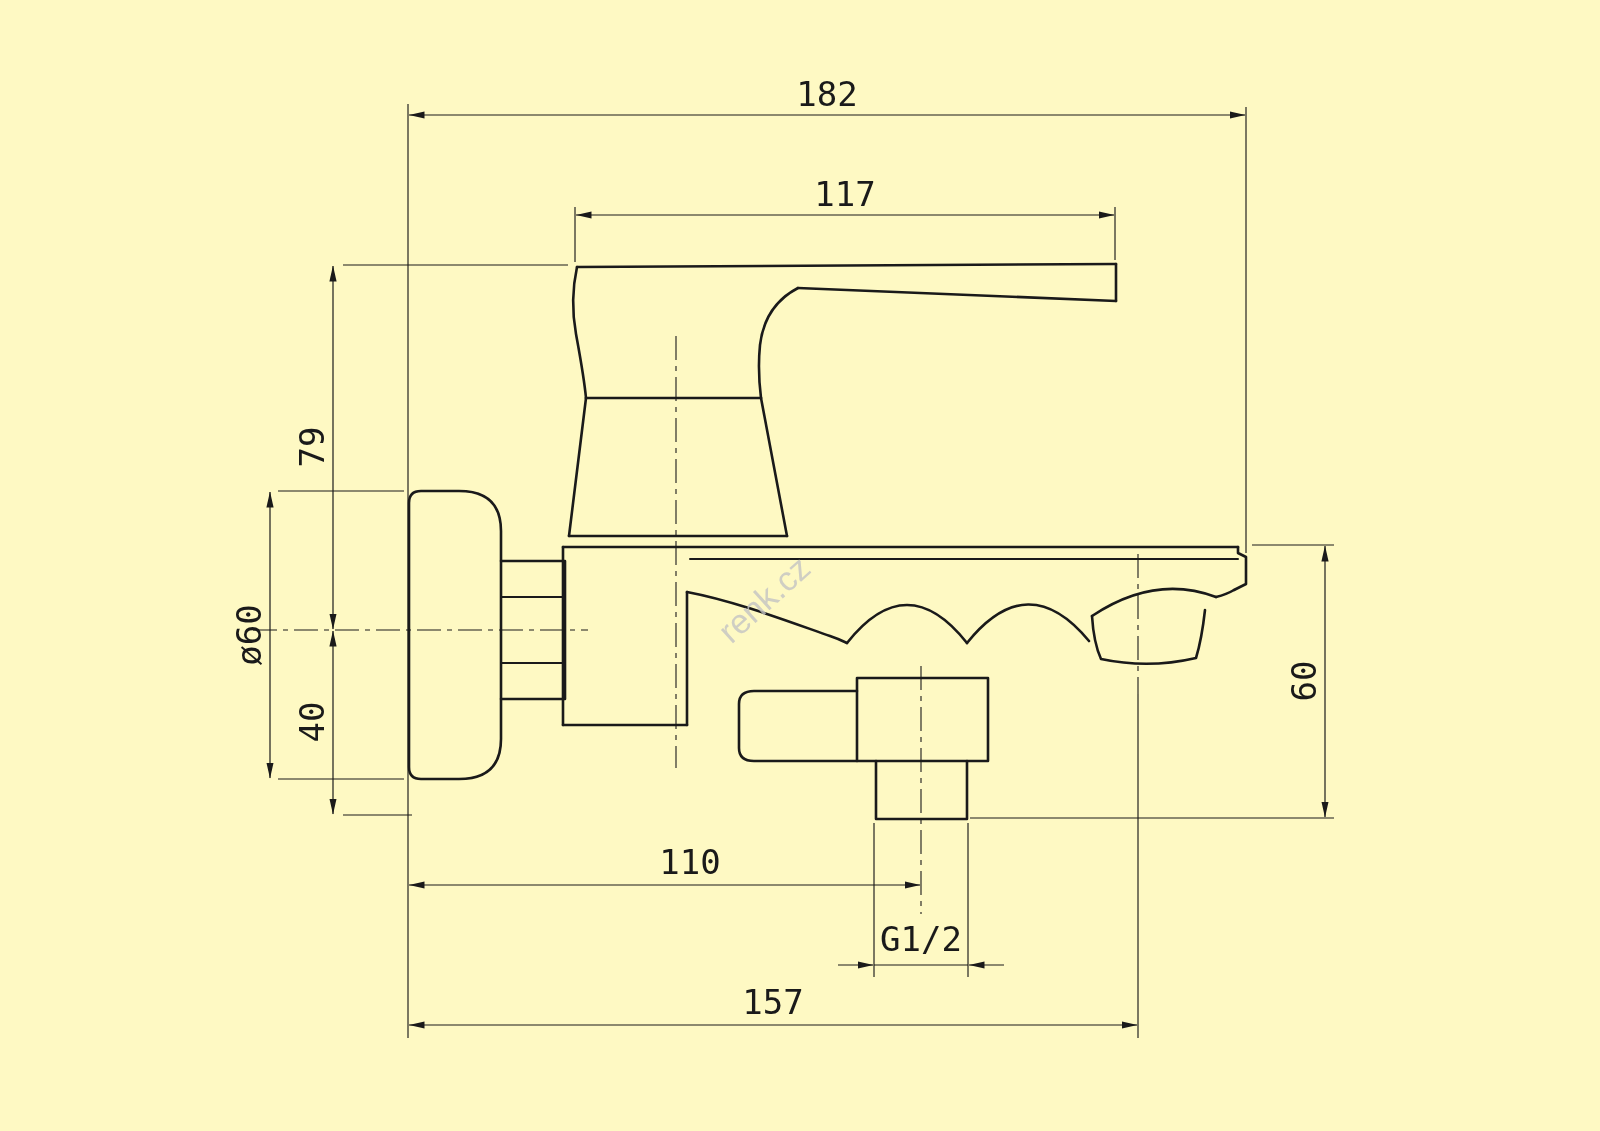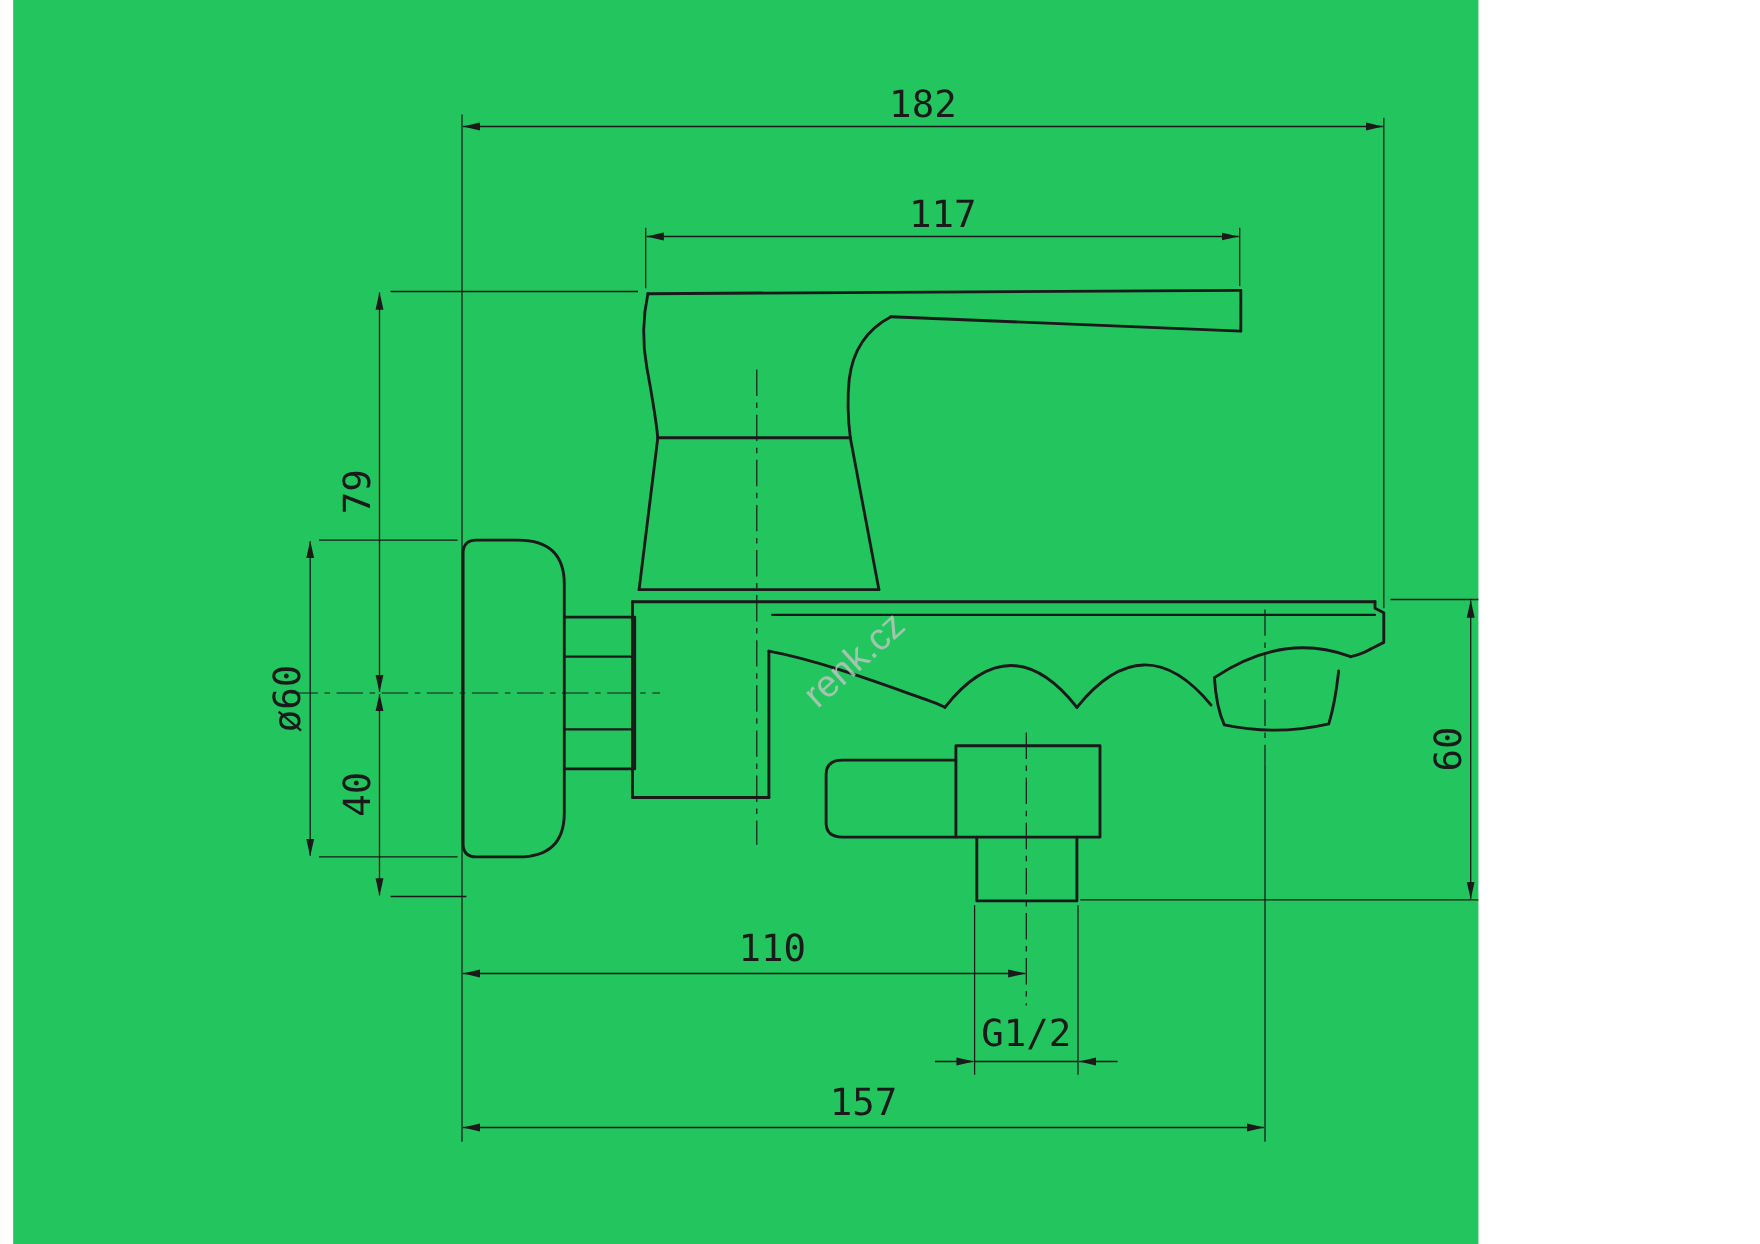--- a/index.html
+++ b/index.html
@@ -2,26 +2,25 @@
 <html><head>
 <meta charset="utf-8">
 <style>
   html, body {
     margin: 0;
     padding: 0;
     background: #ffffff;
   }
   .canvas {
     position: relative;
-    width: 1332px;
+    width: 1600px;
     height: 1131px;
-    background: #22c55e;
+    background: #fef9c3;
     overflow: hidden;
     font-family: "DejaVu Sans Mono", "Liberation Mono", monospace;
-    margin-left: 12px;
   }
   svg { display: block; }
 
   .outline {
     fill: none;
     stroke: #1a1a1a;
     stroke-width: 2.6;
     stroke-linecap: round;
     stroke-linejoin: round;
   }

